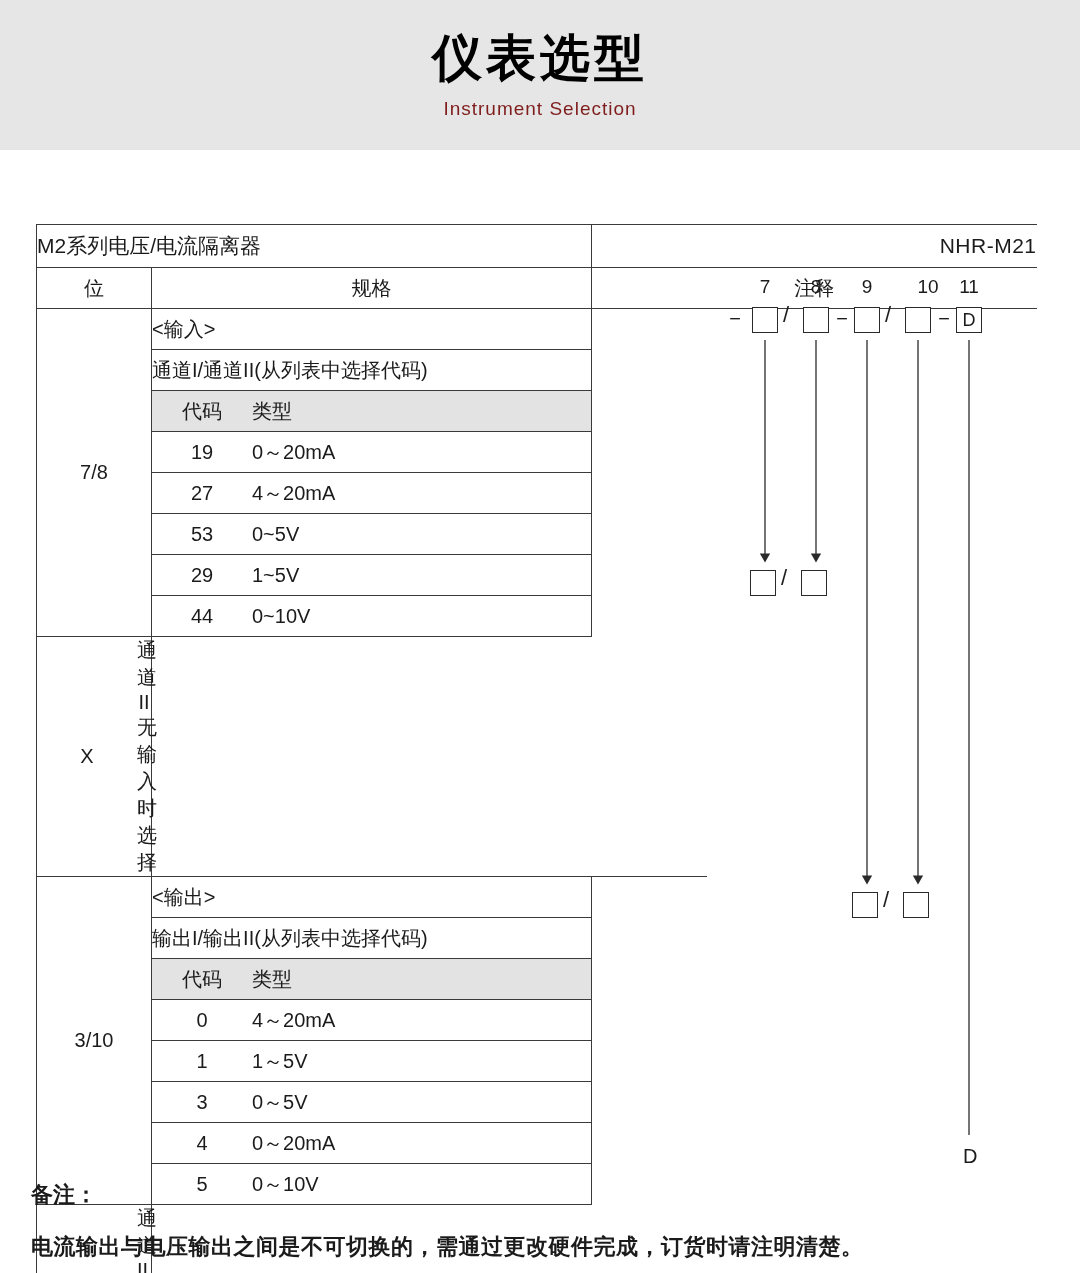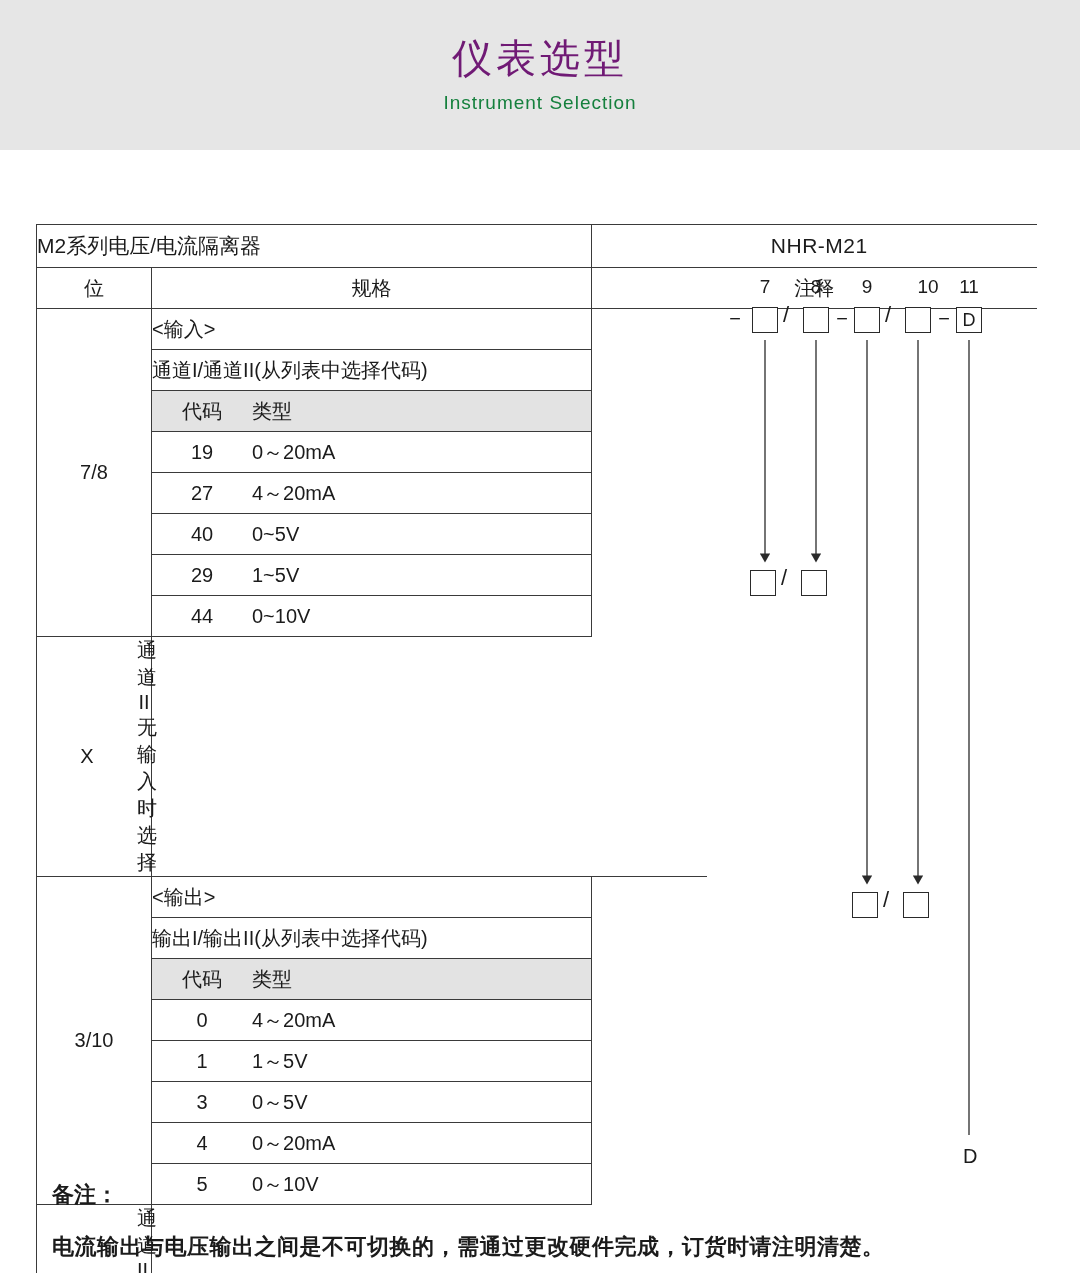--- a/index.html
+++ b/index.html
@@ -21,29 +21,29 @@
     width: 1080px;
     height: 150px;
     background: #e6e6e6;
     display: flex;
     flex-direction: column;
     align-items: center;
     justify-content: center;
     box-sizing: border-box;
   }
   .banner-title {
-    font-size: 40px;
-    font-weight: normal;
+    font-size: 50px;
+    font-weight: bold;
     letter-spacing: 4px;
-    color: #701a75;
+    color: #000000;
     line-height: 1.1;
   }
   .banner-sub {
     font-size: 19px;
-    color: #15803d;
+    color: #7f1d1d;
     letter-spacing: 1px;
     margin-top: 12px;
   }
 
   
   .content {
     position: relative;
     width: 1080px;
     height: 1123px;
   }
@@ -153,21 +153,21 @@
     pointer-events: none;
   }
   .dletter {
     position: absolute;
     font-size: 20px;
   }
 
   
   .notes {
     position: absolute;
-    left: 52px;
+    left: 31px;
     top: 1030px;
     width: 1010px;
   }
   .notes-title {
     font-size: 22px;
     font-weight: bold;
     margin-bottom: 22px;
   }
   .notes-body {
     font-size: 22px;
@@ -189,21 +189,21 @@
     <colgroup>
       <col style="width:115px">
       <col style="width:440px">
       <col style="width:115px">
       <col style="width:330px">
     </colgroup>
 
     <tbody>
         <tr class="row-head">
       <td class="model-title no-border-bottom no-border-right" colspan="2">M2系列电压/电流隔离器</td>
-      <td class="model-code no-border-bottom no-border-right center" colspan="2" style="padding-left:10px;text-align:center;">NHR-M21</td>
+      <td class="model-code no-border-bottom no-border-right center" colspan="2" style="padding-left:10px;text-align:right;">NHR-M21</td>
     </tr>
 
     <tr>
       <td class="center">位</td>
       <td class="center">规格</td>
       <td class="center no-border-right" colspan="2">注释</td>
     </tr>
 
     <tr>
       <td class="center no-border-bottom" rowspan="8">7/8</td>
@@ -248,21 +248,21 @@
         </tr>
               </tbody>
             </table>
       </td>
     </tr>
     <tr>
       <td style="padding:0">
         <table class="sub-table">
               <tbody>
                 <tr>
-          <td class="codecol">40</td>
+          <td class="codecol">53</td>
           <td class="typecol">0~5V</td>
         </tr>
               </tbody>
             </table>
       </td>
     </tr>
     <tr>
       <td style="padding:0">
         <table class="sub-table">
               <tbody>

